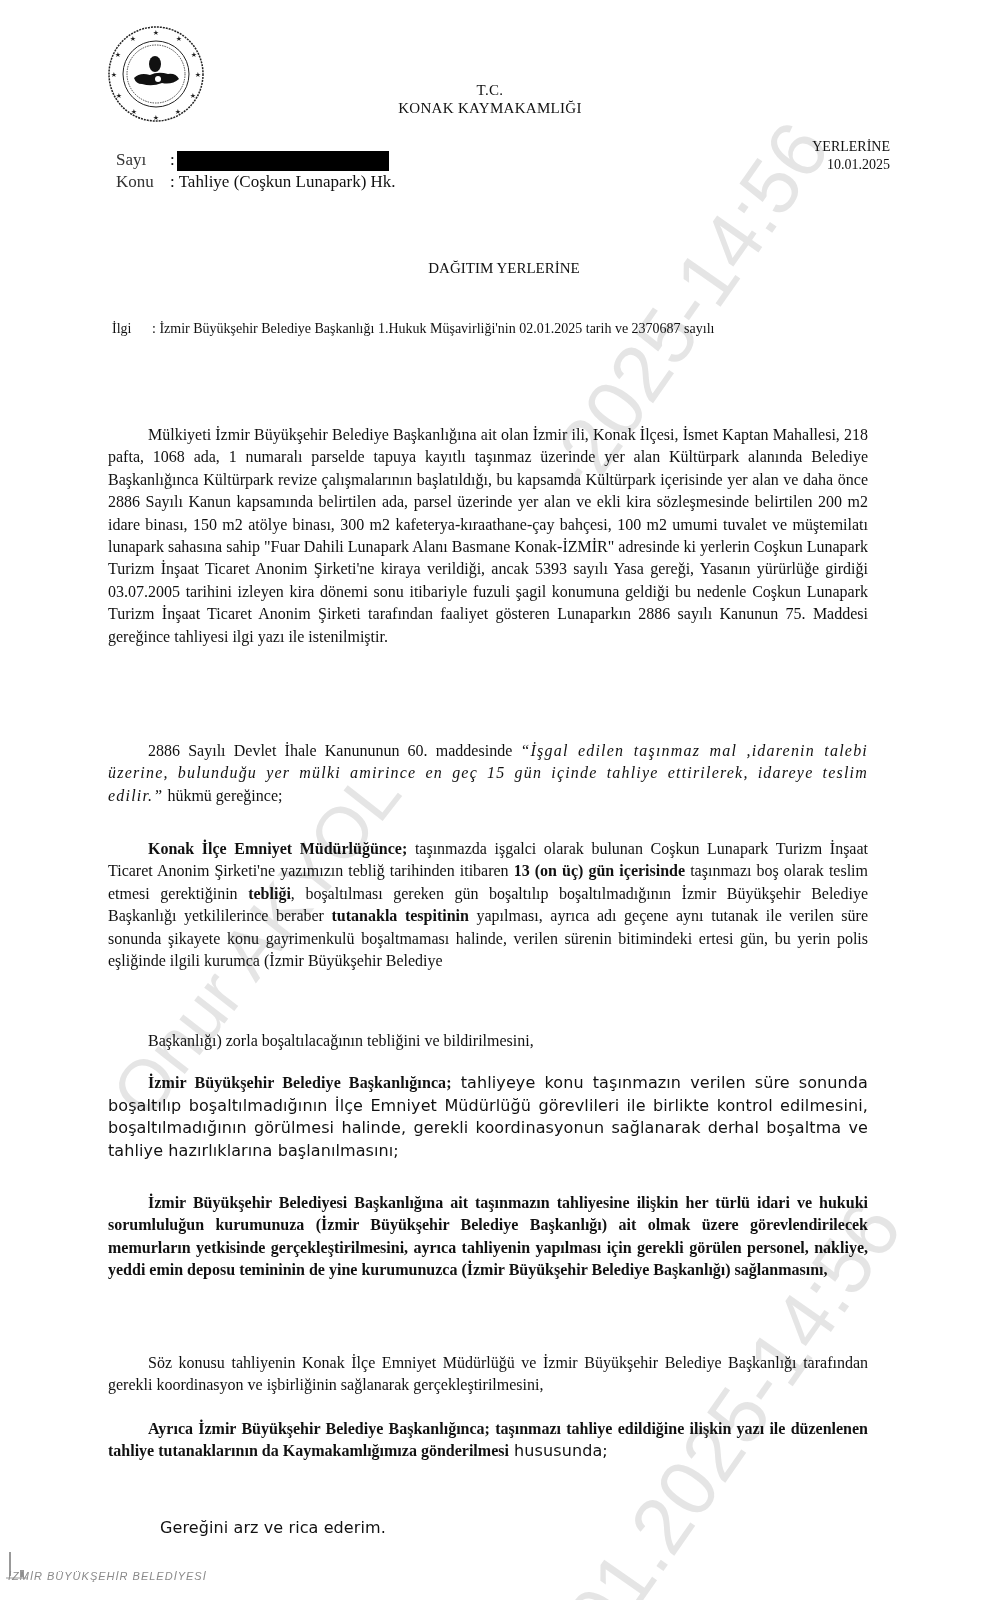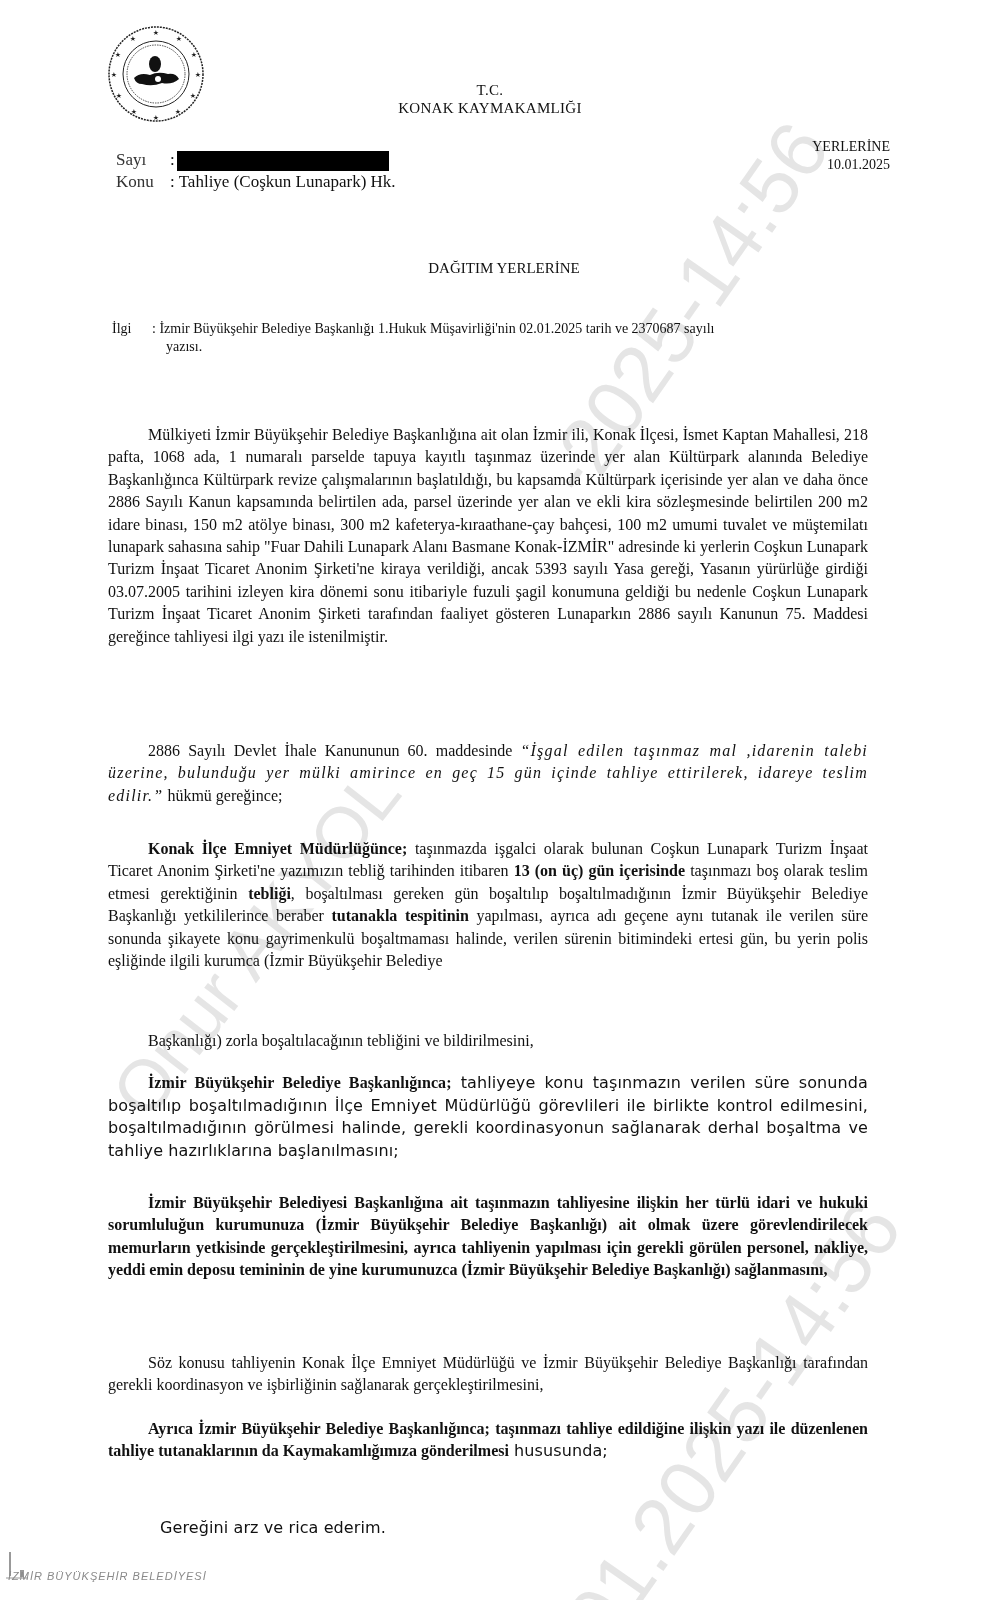--- a/index.html
+++ b/index.html
@@ -72,21 +72,20 @@
   <span class="lbl">Sayı</span><span>:</span><span class="redact"></span>
 </div>
 <div class="abs meta" style="top:172px;">
   <span class="lbl">Konu</span><span>: Tahliye (Coşkun Lunapark) Hk.</span>
 </div>
 
 <div class="abs addressee">DAĞITIM YERLERİNE</div>
 
 <div class="abs ilgi">
   <div><span class="lbl">İlgi</span><span>: İzmir Büyükşehir Belediye Başkanlığı 1.Hukuk Müşavirliği'nin 02.01.2025 tarih ve 2370687 sayılı</span></div>
-  <div class="cont">yazısı.</div>
 </div>
 
 <div class="abs p indent" style="top:424px;">Mülkiyeti İzmir Büyükşehir Belediye Başkanlığına ait olan İzmir ili, Konak İlçesi, İsmet Kaptan Mahallesi, 218 pafta, 1068 ada, 1 numaralı parselde tapuya kayıtlı taşınmaz üzerinde yer alan Kültürpark alanında Belediye Başkanlığınca Kültürpark revize çalışmalarının başlatıldığı, bu kapsamda Kültürpark içerisinde yer alan ve daha önce 2886 Sayılı Kanun kapsamında belirtilen ada, parsel üzerinde yer alan ve ekli kira sözleşmesinde belirtilen 200 m2 idare binası, 150 m2 atölye binası, 300 m2 kafeterya-kıraathane-çay bahçesi, 100 m2 umumi tuvalet ve müştemilatı lunapark sahasına sahip "Fuar Dahili Lunapark Alanı Basmane Konak-İZMİR" adresinde ki yerlerin Coşkun Lunapark Turizm İnşaat Ticaret Anonim Şirketi'ne kiraya verildiği, ancak 5393 sayılı Yasa gereği, Yasanın yürürlüğe girdiği 03.07.2005 tarihini izleyen kira dönemi sonu itibariyle fuzuli şagil konumuna geldiği bu nedenle Coşkun Lunapark Turizm İnşaat Ticaret Anonim Şirketi tarafından faaliyet gösteren Lunaparkın 2886  sayılı Kanunun  75.  Maddesi  gereğince tahliyesi ilgi yazı ile istenilmiştir.</div>
 
 <div class="abs p indent" style="top:740px;">
   <span>2886 Sayılı Devlet İhale Kanununun 60. maddesinde </span><i class="wide">“İşgal edilen taşınmaz mal ,idarenin talebi üzerine, bulunduğu yer mülki amirince en geç 15 gün içinde tahliye ettirilerek, idareye teslim edilir.”</i><span>  hükmü gereğince;</span>
 </div>
 
 <div class="abs p indent" style="top:838px;">
   <b>Konak İlçe Emniyet Müdürlüğünce;</b><span> taşınmazda işgalci olarak bulunan  Coşkun Lunapark Turizm İnşaat Ticaret Anonim Şirketi'ne yazımızın tebliğ tarihinden itibaren </span><b>13 (on üç) gün içerisinde</b><span> taşınmazı boş olarak teslim etmesi gerektiğinin </span><b>tebliği</b><span>, boşaltılması gereken gün boşaltılıp boşaltılmadığının İzmir Büyükşehir Belediye Başkanlığı yetkililerince beraber </span><b>tutanakla tespitinin</b><span> yapılması, ayrıca adı geçene aynı tutanak ile verilen süre sonunda şikayete konu gayrimenkulü boşaltmaması halinde, verilen sürenin bitimindeki ertesi gün, bu yerin polis eşliğinde ilgili kurumca (İzmir Büyükşehir Belediye</span>

